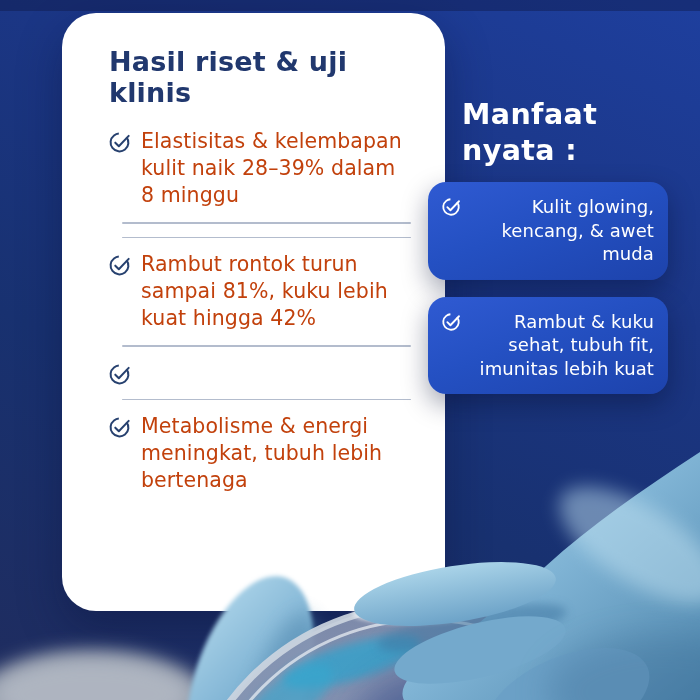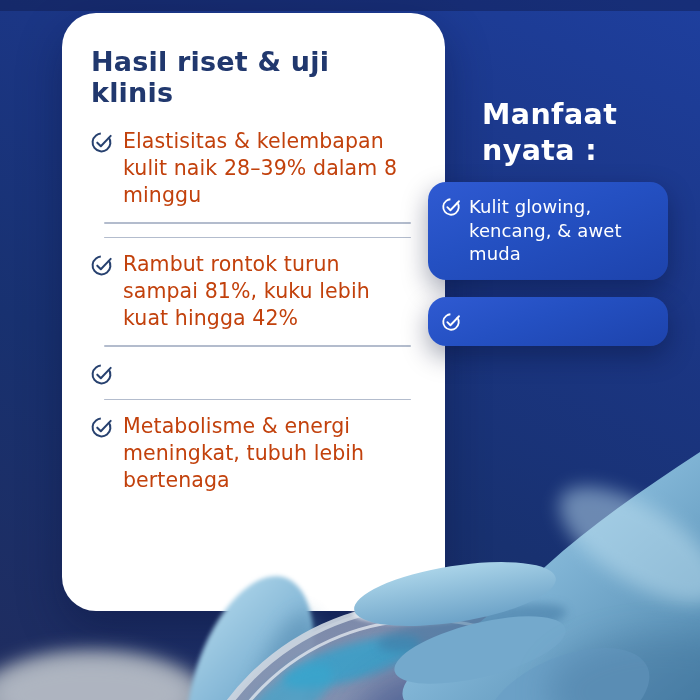--- a/index.html
+++ b/index.html
@@ -5,47 +5,47 @@
   html,body{margin:0;padding:0;background:#0e1c46;}
   .stage{
     position:relative;width:700px;height:700px;overflow:hidden;
     font-family:"DejaVu Sans","Liberation Sans",sans-serif;
     background:linear-gradient(205deg,#1e3f9e 0%,#1b3685 32%,#183170 62%,#1f2c5e 100%);
   }
   .top-strip{position:absolute;top:0;left:0;width:100%;height:11px;background:rgba(14,24,68,.42);z-index:4;}
   
   .results-card{
     position:absolute;left:62px;top:13px;width:383px;height:598px;box-sizing:border-box;
-    background:#ffffff;border-radius:34px;padding:33px 34px 0 28px;z-index:1;
+    background:#ffffff;border-radius:34px;padding:33px 34px 0 46px;z-index:1;
     box-shadow:0 18px 44px rgba(8,16,56,.38);
   }
   .results-card h1{
     margin:0 0 20px 1px;font-size:27px;font-weight:bold;color:#21386e;letter-spacing:.2px;
   }
   .item{display:flex;align-items:flex-start;gap:10px;}
   .item p{margin:0;font-size:20.5px;line-height:1.32;color:#c2410c;letter-spacing:.1px;}
   .chk{flex:none;display:inline-flex;}
   .chk svg{display:block;}
   .chk.navy{width:23px;height:23px;margin-top:3px;color:#27416f;}
   .chk.white{width:20px;height:20px;margin-top:2px;color:#ffffff;}
   .divider{height:1.5px;background:#9aa6bc;opacity:.75;margin:13px 0 13px 14px;border-radius:1px;}
   
   .benefits-heading{
-    position:absolute;left:482px;top:97px;width:170px;margin:0;z-index:2;
+    position:absolute;left:462px;top:97px;width:170px;margin:0;z-index:2;
     font-size:28.5px;line-height:1.28;font-weight:bold;color:#ffffff;letter-spacing:.4px;
   }
   .benefit-cards{
     position:absolute;left:428px;top:182px;width:240px;z-index:2;
     display:flex;flex-direction:column;gap:17px;
   }
   .bcard{
     box-sizing:border-box;border-radius:18px;padding:13px 14px 14px 13px;
     background:linear-gradient(160deg,#2f5ad2 0%,#2450c2 45%,#1d43ac 100%);
     box-shadow:0 10px 26px rgba(6,14,48,.38);
-    display:flex;align-items:flex-start;gap:8px;
+    display:flex;align-items:flex-start;gap:8px;text-align:right;
   }
   .bcard p{margin:0;font-size:18px;line-height:1.31;color:#ffffff;letter-spacing:.1px;}
   
   .photo{position:absolute;left:0;top:0;width:700px;height:700px;z-index:3;pointer-events:none;}
 </style>
 </head>
 <body>
 
 <div class="stage">
 
@@ -111,20 +111,21 @@
       </span>
       <p>Kulit glowing, kencang, &amp; awet muda</p>
     </div>
     <div class="bcard">
       <span class="chk white">
         <svg viewBox="0 0 24 24" width="20" height="20">
             <circle cx="12" cy="12" r="9.3" fill="none" stroke="currentColor" stroke-width="2.2" stroke-dasharray="49 10" transform="rotate(-38 12 12)"></circle>
             <path d="M7.6 12.2l3.7 3.7L21.6 5.1" fill="none" stroke="currentColor" stroke-width="2.2" stroke-linecap="round" stroke-linejoin="round"></path>
           </svg>
       </span>
+      <p>Rambut &amp; kuku sehat, tubuh fit, imunitas lebih kuat</p>
     </div>
   </div>
 
   <svg class="photo" viewBox="0 0 700 700" aria-hidden="true">
     <defs>
       <linearGradient id="gGlove" x1="0" y1="0" x2="1" y2="1">
         <stop offset="0" stop-color="#b3d9ec"></stop>
         <stop offset="0.5" stop-color="#7fb3d4"></stop>
         <stop offset="1" stop-color="#4e86ad"></stop>
       </linearGradient>

